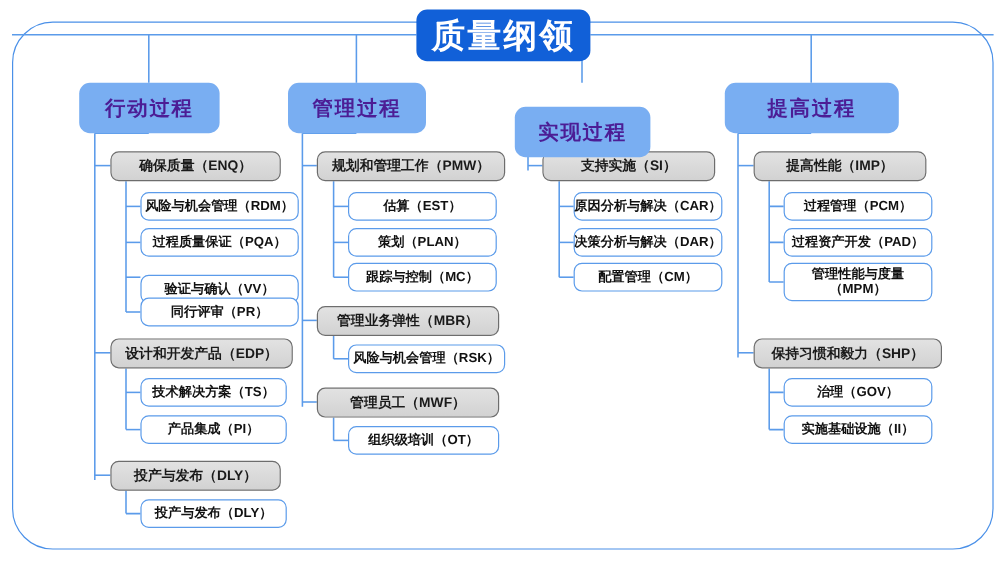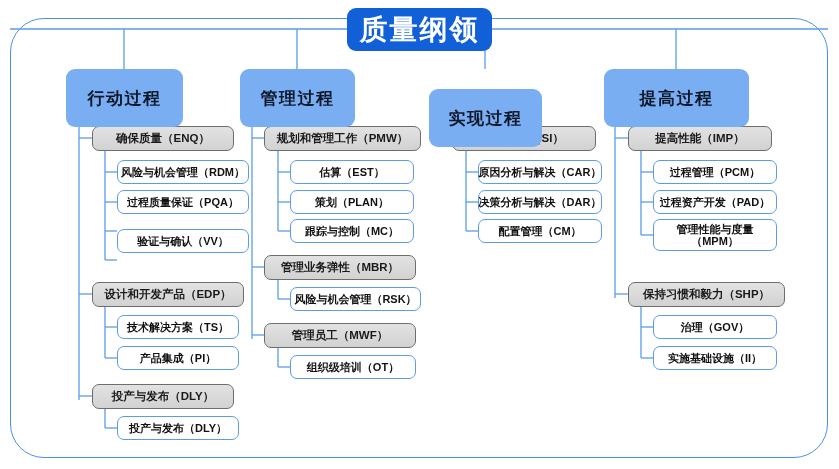--- a/index.html
+++ b/index.html
@@ -33,24 +33,24 @@
     border-radius:9px;
     color:#ffffff;
     font-size:28px;font-weight:700;
     letter-spacing:2px;
     display:flex;align-items:center;justify-content:center;
     z-index:5;
   }
 
   
   .col-head{
-    position:absolute;height:58px;
+    position:absolute;height:42px;
     background:#79aef2;
     border-radius:9px;
-    color:#0f172a;
+    color:#4c1d95;
     font-size:17px;font-weight:700;
     letter-spacing:1.5px;
     display:flex;align-items:center;justify-content:center;
     z-index:4;
   }
 
   
   .grp{
     position:absolute;height:25px;
     background:linear-gradient(180deg,#e2e2e2 0%,#d2d2d2 100%);
@@ -162,20 +162,21 @@
 
   <div class="col-head" style="left:66px;top:69px;width:117px;">行动过程</div>
   <div class="col-head" style="left:240px;top:69px;width:115px;">管理过程</div>
   <div class="col-head" style="left:429px;top:69px;width:113px;margin-top:20px;">实现过程</div>
   <div class="col-head" style="left:604px;top:69px;width:145px;">提高过程</div>
 
   <div class="grp" style="left:92px;top:126px;width:142px;">确保质量（ENQ）</div>
   <div class="leaf" style="left:117px;top:160px;width:132px;">风险与机会管理（RDM）</div>
   <div class="leaf" style="left:117px;top:190px;width:132px;">过程质量保证（PQA）</div>
   <div class="leaf" style="left:117px;top:229px;width:132px;">验证与确认（VV）</div>
+  <div class="leaf" style="left:117px;top:248px;width:132px;">同行评审（PR）</div>
 
   <div class="grp" style="left:92px;top:282px;width:152px;">设计和开发产品（EDP）</div>
   <div class="leaf" style="left:117px;top:315px;width:122px;">技术解决方案（TS）</div>
   <div class="leaf" style="left:117px;top:346px;width:122px;">产品集成（PI）</div>
 
   <div class="grp" style="left:92px;top:384px;width:142px;">投产与发布（DLY）</div>
   <div class="leaf" style="left:117px;top:416px;width:122px;">投产与发布（DLY）</div>
 
   <div class="grp" style="left:264px;top:126px;width:157px;">规划和管理工作（PMW）</div>
   <div class="leaf" style="left:290px;top:160px;width:124px;">估算（EST）</div>

